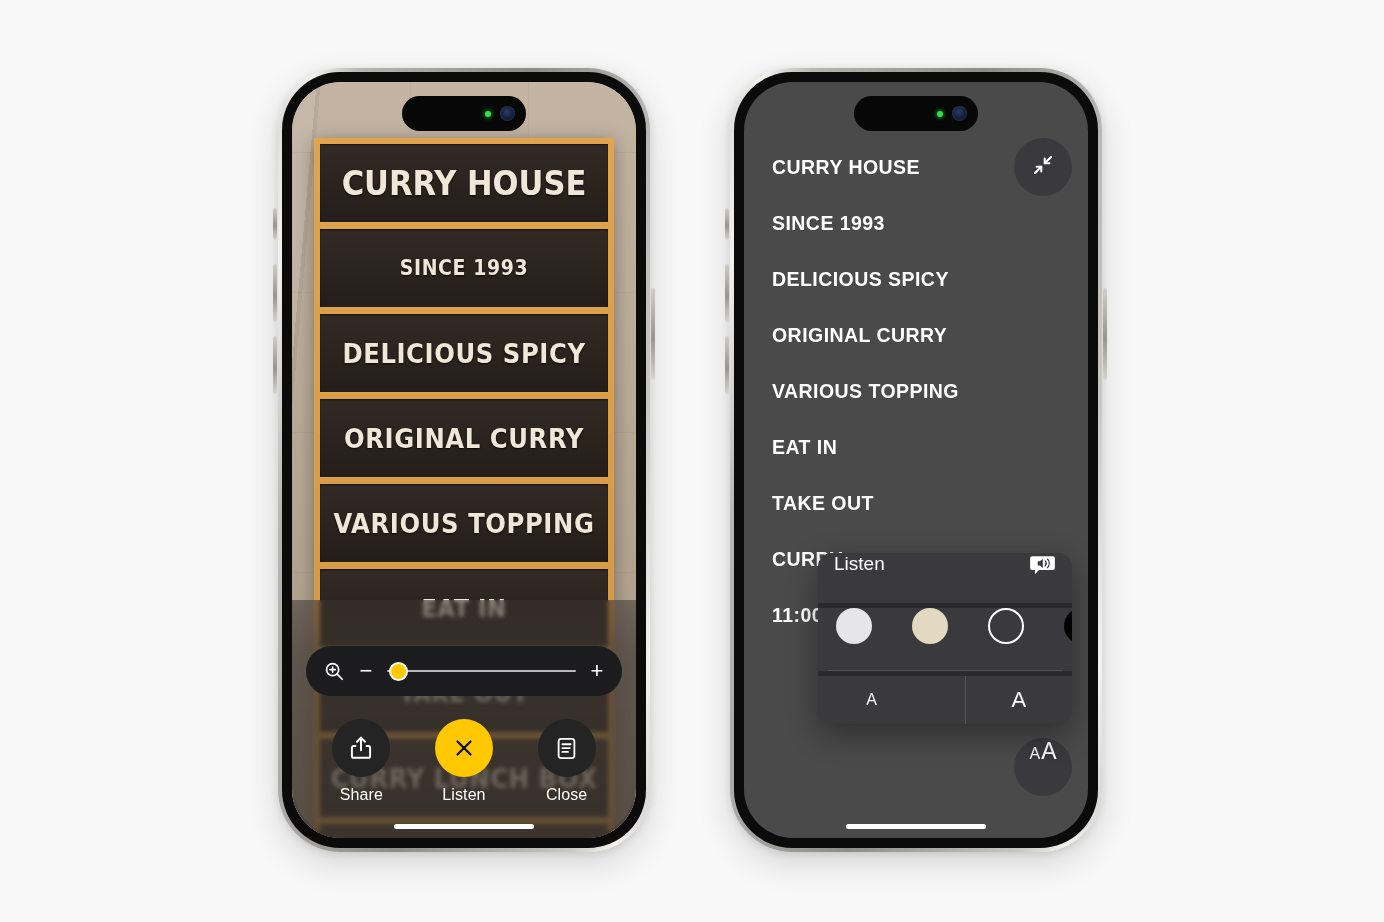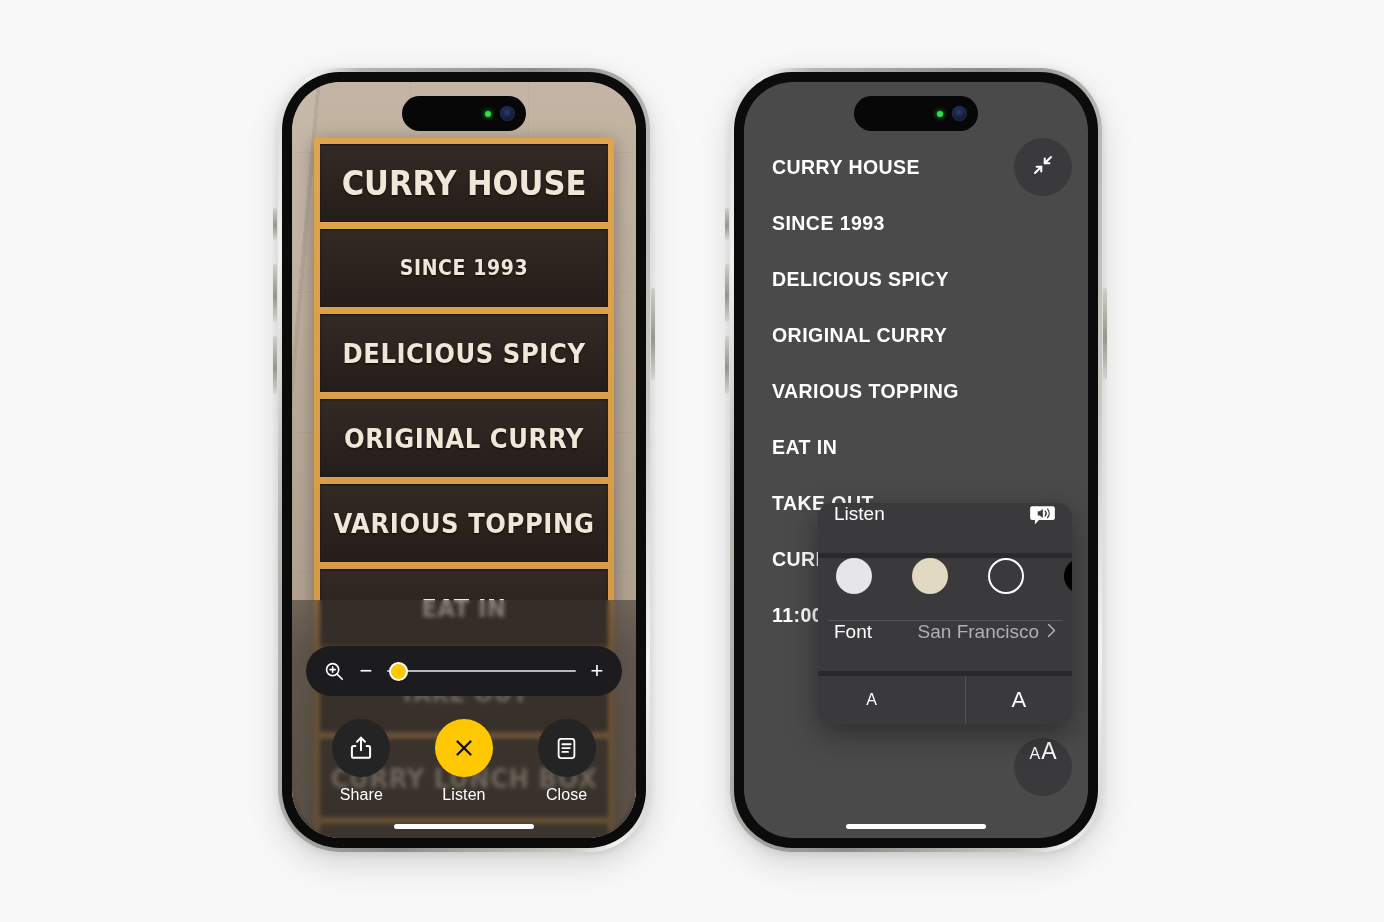--- a/index.html
+++ b/index.html
@@ -346,31 +346,20 @@
           </div>
           <div class="pop-sep"></div>
           <div class="pop-row pop-colors">
             <span class="sw" style="background:#e6e6e8"></span>
             <span class="sw" style="background:#e2d9c3"></span>
             <span class="sw sel"></span>
             <span class="sw" style="background:#000"></span>
             <span class="sw wheel"></span>
           </div>
           <div class="pop-hair"></div>
-          <div class="pop-row pop-font">
-            <span class="k">Font</span>
-            <span class="v">
-              <span>San Francisco</span>
-              <span>
-                <svg viewBox="0 0 12 20" width="9" height="15" fill="none" stroke="#b0b0b4" stroke-width="2" stroke-linecap="round" stroke-linejoin="round">
-                    <path d="M2 2 L10 10 L2 18"></path>
-                  </svg>
-              </span>
-            </span>
-          </div>
           <div class="pop-sep"></div>
           <div class="pop-row pop-size">
             <span class="half">
                 <span class="a-sm">A</span>
               </span>
             <span class="half r">
                 <span class="a-lg">A</span>
               </span>
           </div>
         </div>

